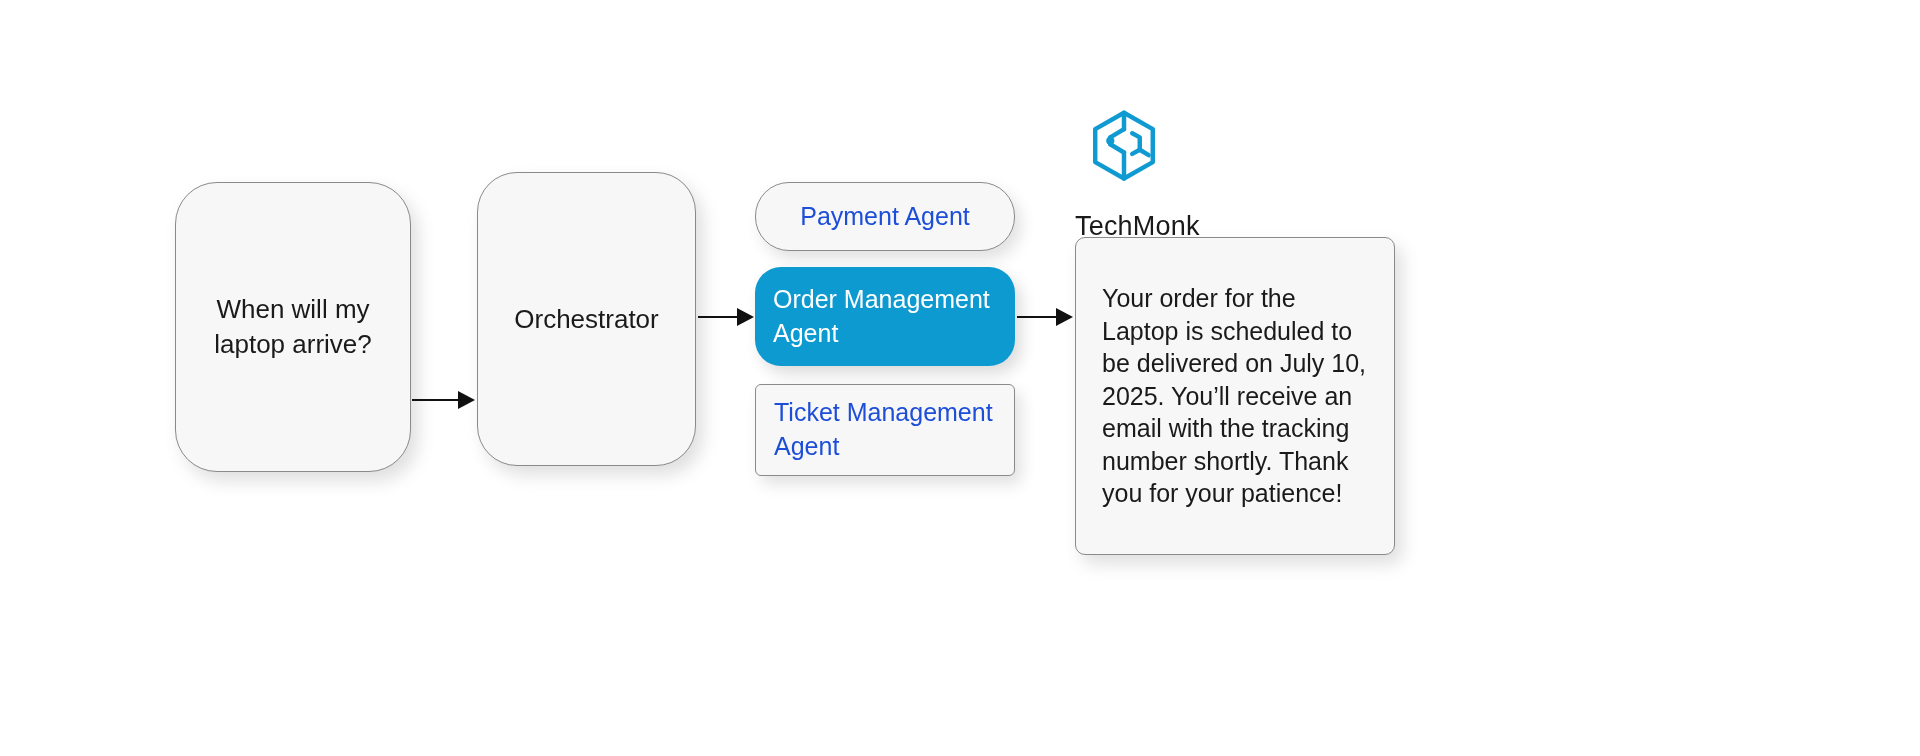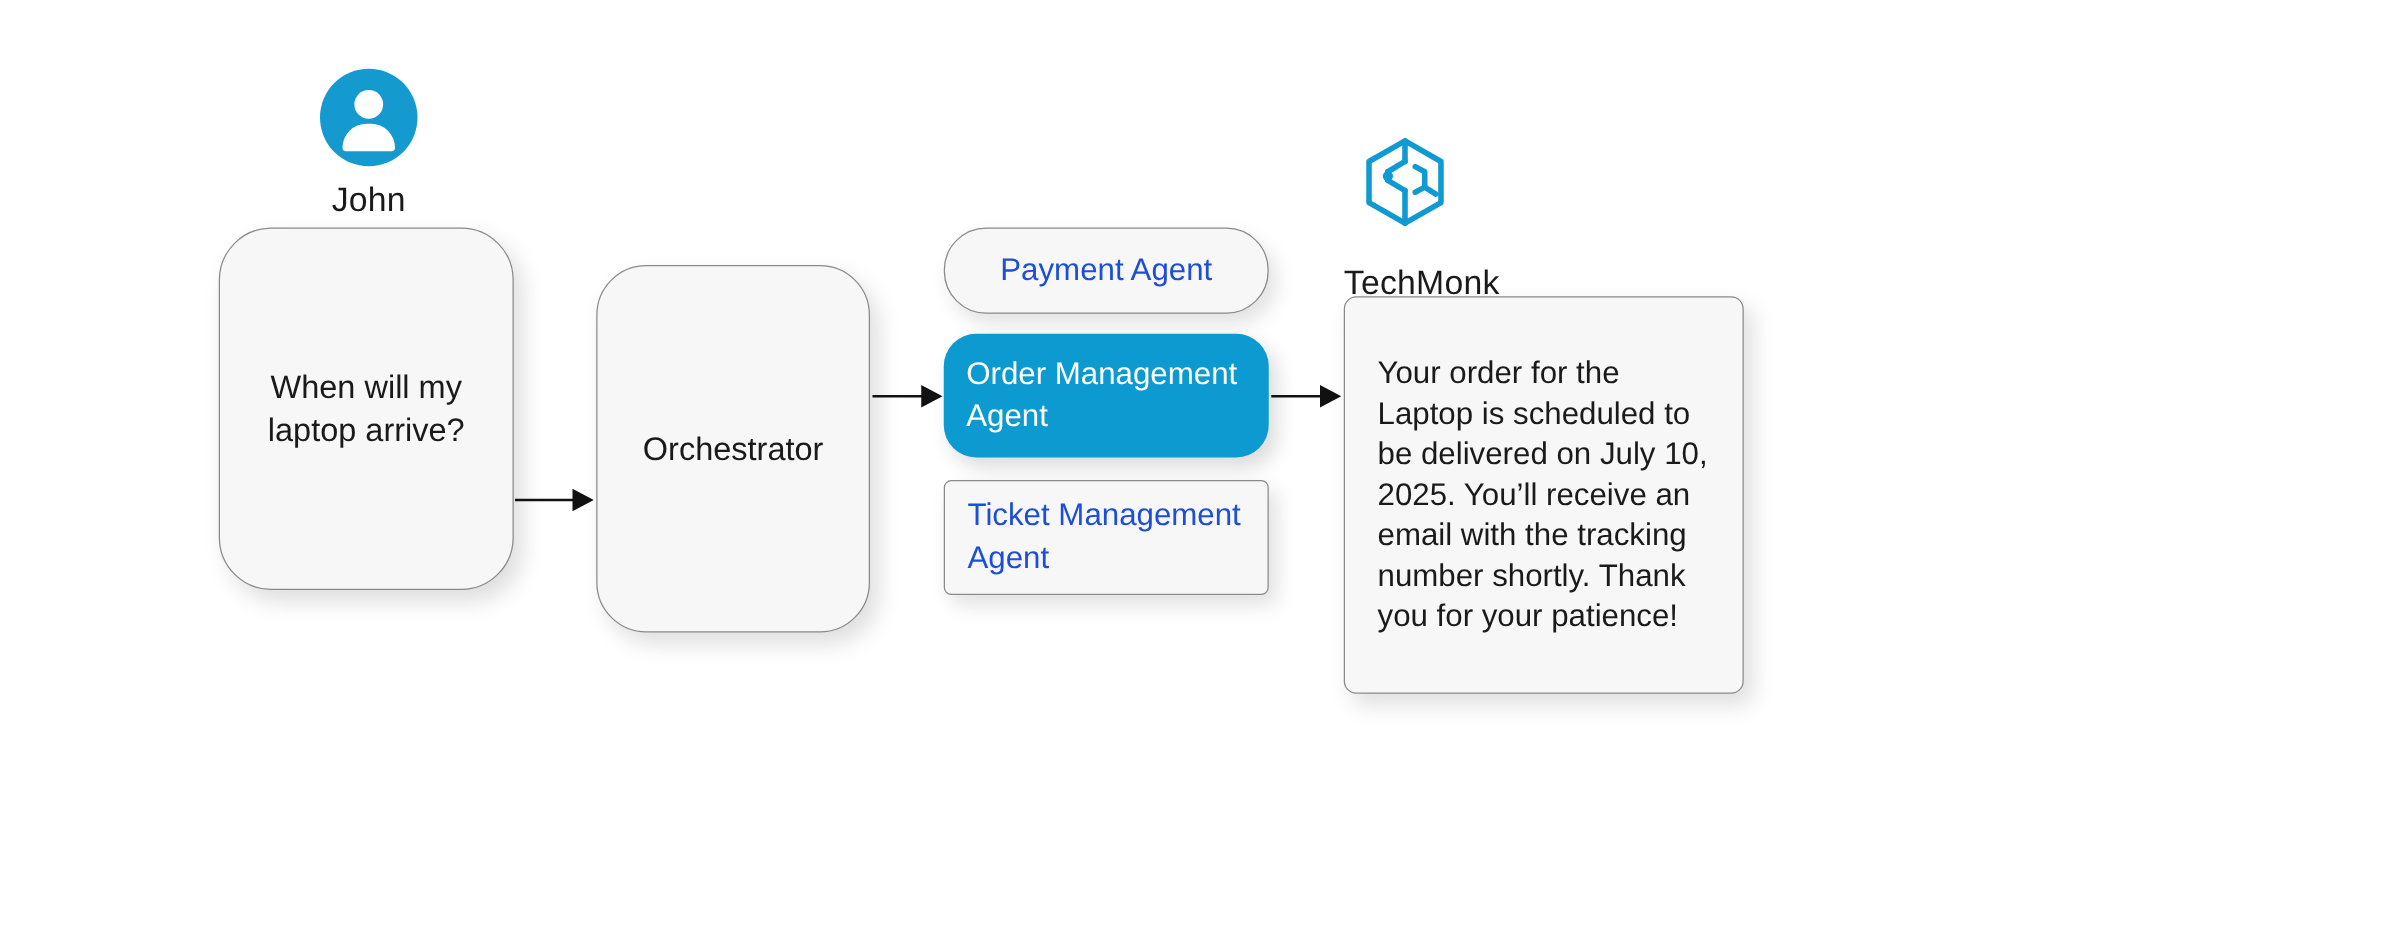--- a/index.html
+++ b/index.html
@@ -79,21 +79,20 @@
     color: #1a1a1a;
   }
 
   
   #orchestrator-card {
     left: 477px; top: 172px;
     width: 219px; height: 294px;
     border-radius: 40px;
     justify-content: center;
     padding: 0 4px;
-    margin-top: 40px;
   }
   #orchestrator-text {
     font-size: 26px;
     text-align: center;
     color: #1a1a1a;
   }
 
   
   .agent-pill {
     position: absolute;
@@ -185,27 +184,20 @@
   #arrow-2 { left: 698px; top: 307px; width: 56px; height: 20px; }
   #arrow-2 .shaft { width: 41px; }
   #arrow-3 { left: 1017px; top: 307px; width: 56px; height: 20px; }
   #arrow-3 .shaft { width: 41px; }
 </style>
 </head>
 <body>
 
 <div id="stage">
 
-  <div id="user-block">
-    <div id="avatar-circle">
-      <div class="head"></div>
-      <div class="body"></div>
-    </div>
-    <div id="user-name">John</div>
-  </div>
 
   <div id="question-card" class="card">
     <div id="question-text">When will my laptop arrive?</div>
   </div>
 
   <div id="arrow-1" class="arrow">
     <div class="shaft"></div>
     <div class="head"></div>
   </div>
 

